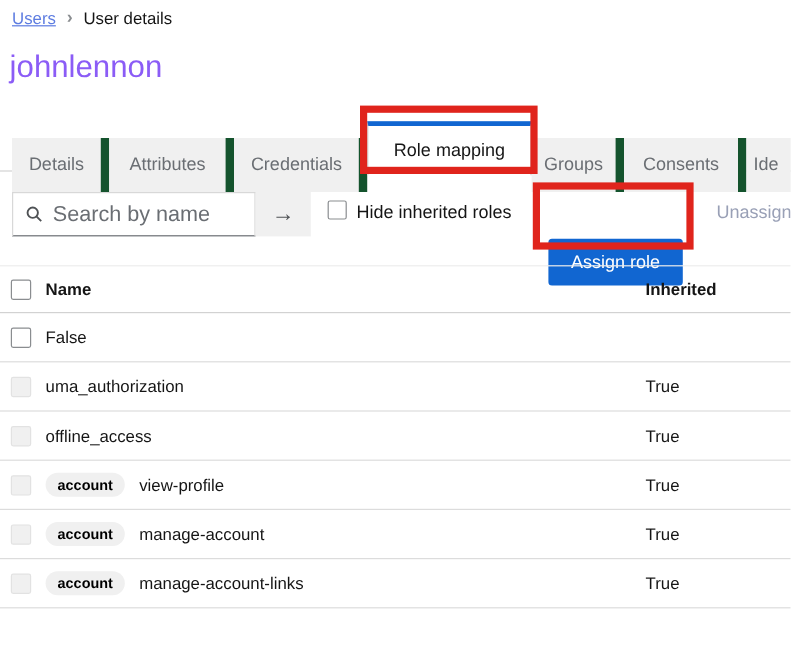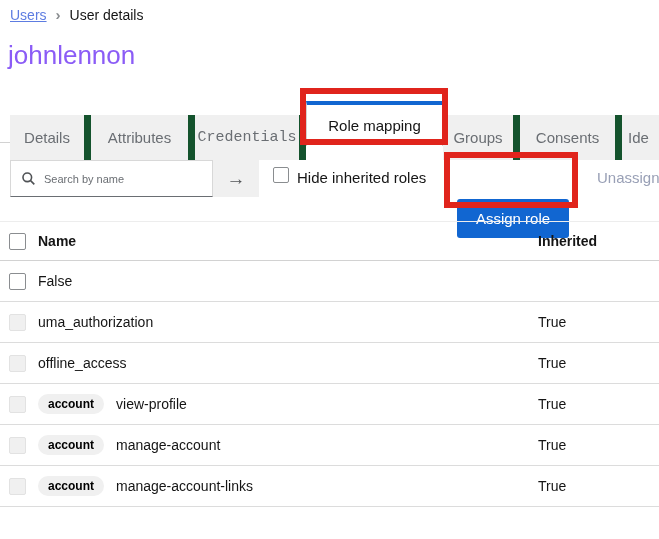--- a/index.html
+++ b/index.html
@@ -18,32 +18,32 @@
   
   .page-title{position:absolute;left:8px;top:40px;font-size:26px;font-weight:400;color:#8b5cf6;}
 
   
   .tab-underline{position:absolute;left:0;top:142px;width:100%;height:1px;background:#d2d2d2;z-index:1;}
   .tabbar{position:absolute;left:10px;top:101px;display:flex;align-items:flex-start;z-index:2;}
   .tab{height:45px;margin-top:14px;background:#f0f0f0;color:#6a6e73;font-size:15px;
        display:flex;align-items:center;justify-content:center;border-right:7px solid #14532d;cursor:pointer;}
   .tab:nth-child(1){width:81px;}
   .tab:nth-child(2){width:104px;}
-  .tab:nth-child(3){width:111px;font-family:Liberation Mono, monospace;}
+  .tab:nth-child(3){width:111px;}
   .tab:nth-child(4){width:137px;}
   .tab:nth-child(5){width:77px;}
   .tab:nth-child(6){width:102px;}
   .tab:nth-child(7){width:120px;justify-content:flex-start;padding-left:6px;}
   .tab.active{height:45px;margin-top:0;background:#fff;color:#151515;z-index:3;
        border-top:4px solid var(--primary);border-left:1px solid #d2d2d2;border-right:1px solid #d2d2d2;}
 
   
   .search-wrap{position:absolute;left:10px;top:160px;width:203px;height:37px;background:#fff;
        border:1px solid #d8d8d8;border-bottom:1px solid #6a6e73;display:flex;align-items:center;padding-left:10px;gap:8px;}
-  .search-wrap input{border:none;outline:none;flex:1;min-width:0;font-size:11px;color:#151515;background:transparent;}
+  .search-wrap input{border:none;outline:none;flex:1;min-width:0;font-size:18px;color:#151515;background:transparent;}
   .search-wrap input::placeholder{color:#6a6e73;opacity:1;}
   .search-go{position:absolute;left:213px;top:160px;width:46px;height:37px;background:#f0f0f0;
        display:flex;align-items:center;justify-content:center;color:#4f5255;font-size:19px;cursor:pointer;}
   .chk{width:16px;height:16px;border:1px solid #8a8d90;border-radius:2px;background:#fff;cursor:pointer;}
   .hide-chk{position:absolute;left:273px;top:167px;}
   .hide-label{position:absolute;left:297px;top:169px;font-size:15px;color:#151515;}
   .assign-btn{position:absolute;left:457px;top:159px;width:112px;height:39px;border:none;border-radius:3px;
        background:var(--primary);color:#fff;font-size:15px;display:flex;align-items:center;justify-content:center;cursor:pointer;margin-top:40px;}
   .unassign{position:absolute;left:597px;top:169px;font-size:15px;color:var(--unassign);white-space:nowrap;}
 

